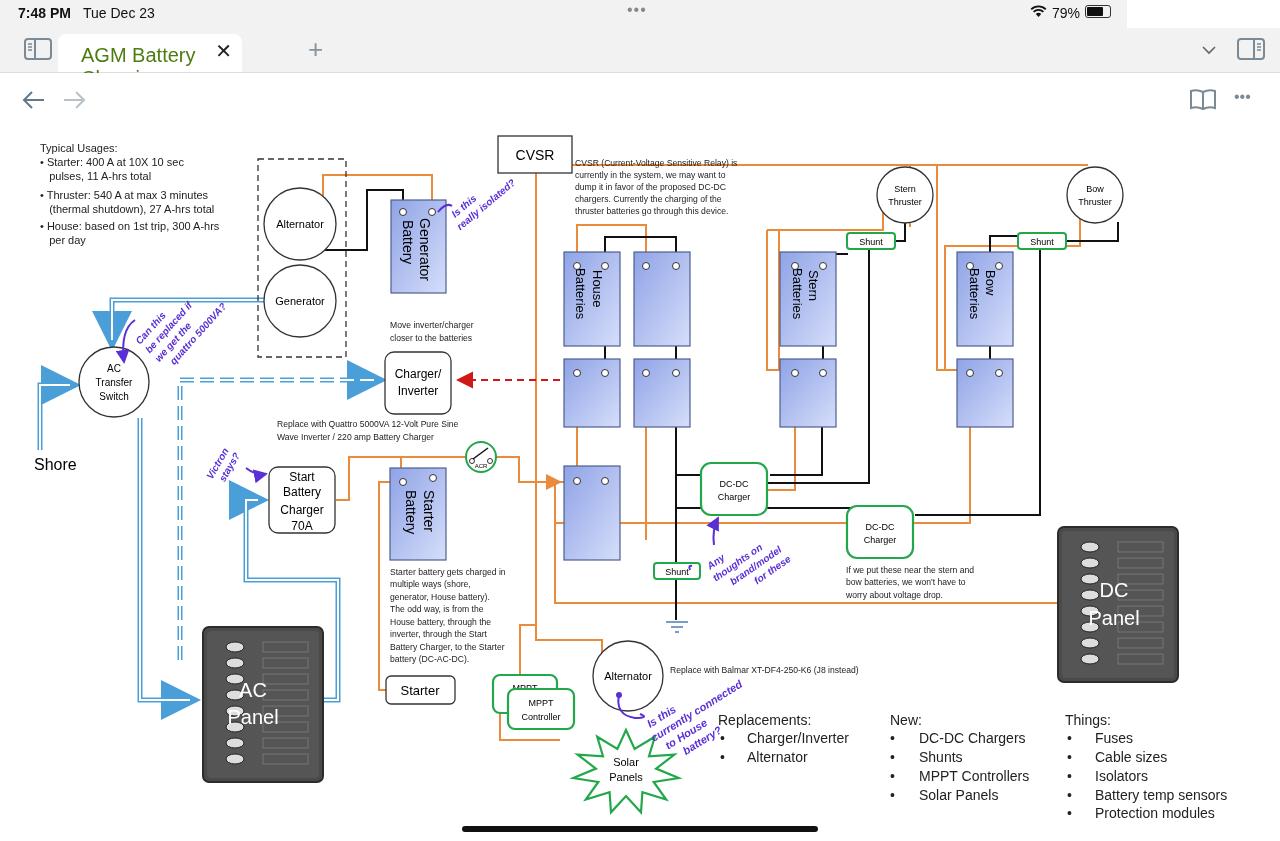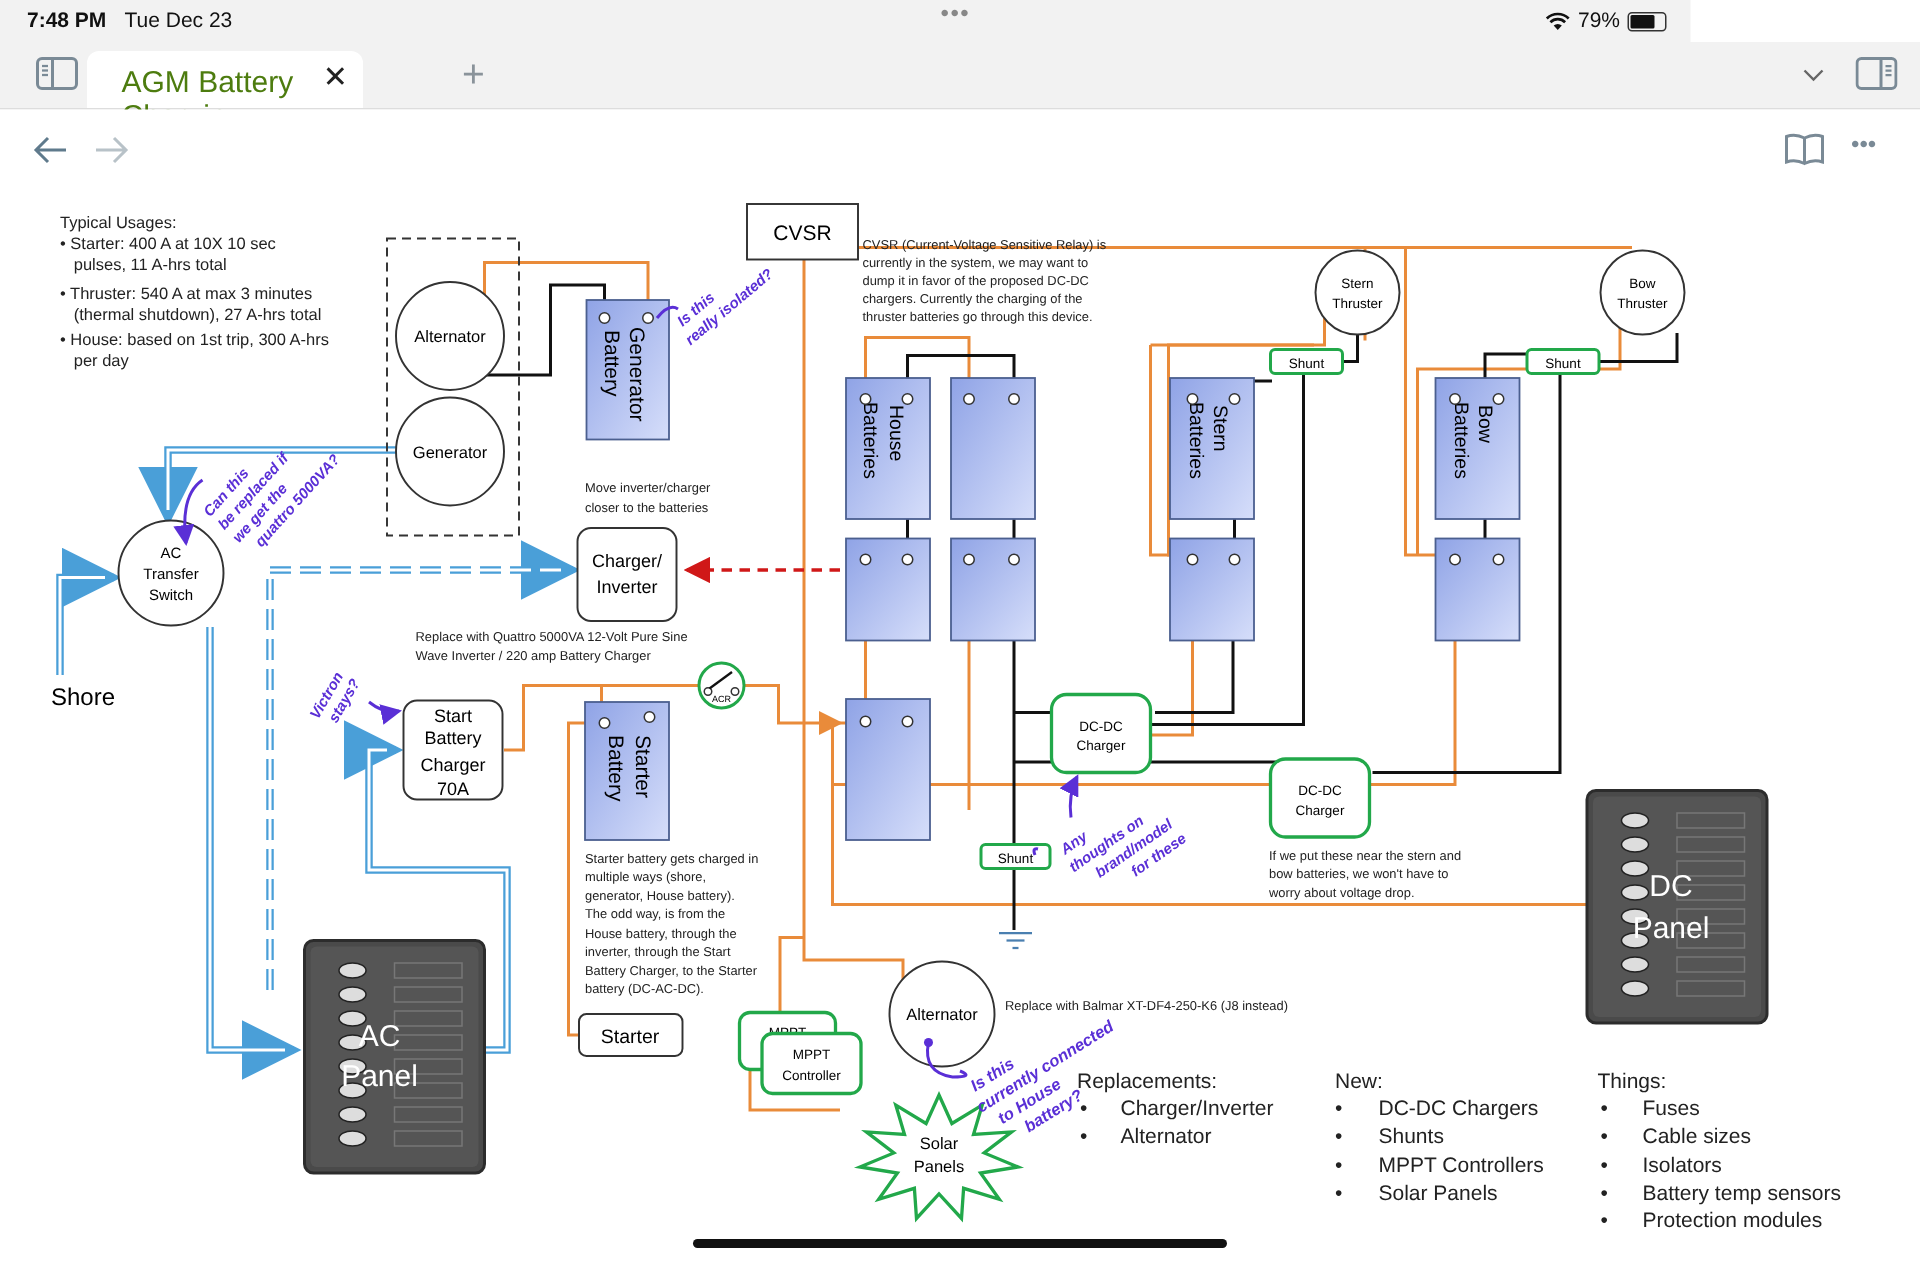--- a/index.html
+++ b/index.html
@@ -1,21 +1,21 @@
 <!DOCTYPE html>
 <html><head>
 <meta charset="utf-8">
 <style>
   html,body{margin:0;padding:0;}
   body{width:1280px;height:841px;overflow:hidden;background:#fff;font-family:"Liberation Sans",sans-serif;position:relative;}
   .status-bar{position:absolute;left:0;top:0;width:1127px;height:28px;background:#f2f2f2;font-size:14px;color:#111;}
   .status-bar .time{position:absolute;left:18px;top:5px;font-weight:600;}
   .status-bar .date{position:absolute;left:83px;top:5px;}
   .status-bar .dots{position:absolute;left:627px;top:1px;font-size:16px;color:#888;letter-spacing:1px;}
-  .status-bar .right{position:absolute;right:16px;top:5px;display:flex;align-items:flex-end;gap:5px;}
+  .status-bar .right{position:absolute;right:16px;top:5px;display:flex;align-items:flex-start;gap:5px;}
   .battery{width:24px;height:11px;border:1.5px solid #333;border-radius:3px;position:relative;}
   .battery .fill{position:absolute;left:1px;top:1px;bottom:1px;background:#111;border-radius:1px;}
   .tab-bar{position:absolute;left:0;top:28px;width:1280px;height:44px;background:#f2f2f2;border-bottom:1px solid #ddd;}
   .tab{position:absolute;left:58px;top:6px;width:184px;height:38px;background:#fff;border-radius:8px 8px 0 0;}
   .tab .title{position:absolute;left:23px;top:10px;font-size:20px;color:#4d7c0f;}
   .tab .close{position:absolute;right:10px;top:5px;font-size:20px;color:#222;cursor:pointer;}
   .icon-btn{position:absolute;cursor:pointer;color:#7a8a96;}
   .toolbar{position:absolute;left:0;top:73px;width:1280px;height:52px;background:#fff;}
   svg text{font-family:"Liberation Sans",sans-serif;}
   .home-indicator{position:absolute;left:462px;top:826px;width:356px;height:6px;border-radius:3px;background:#111;}

